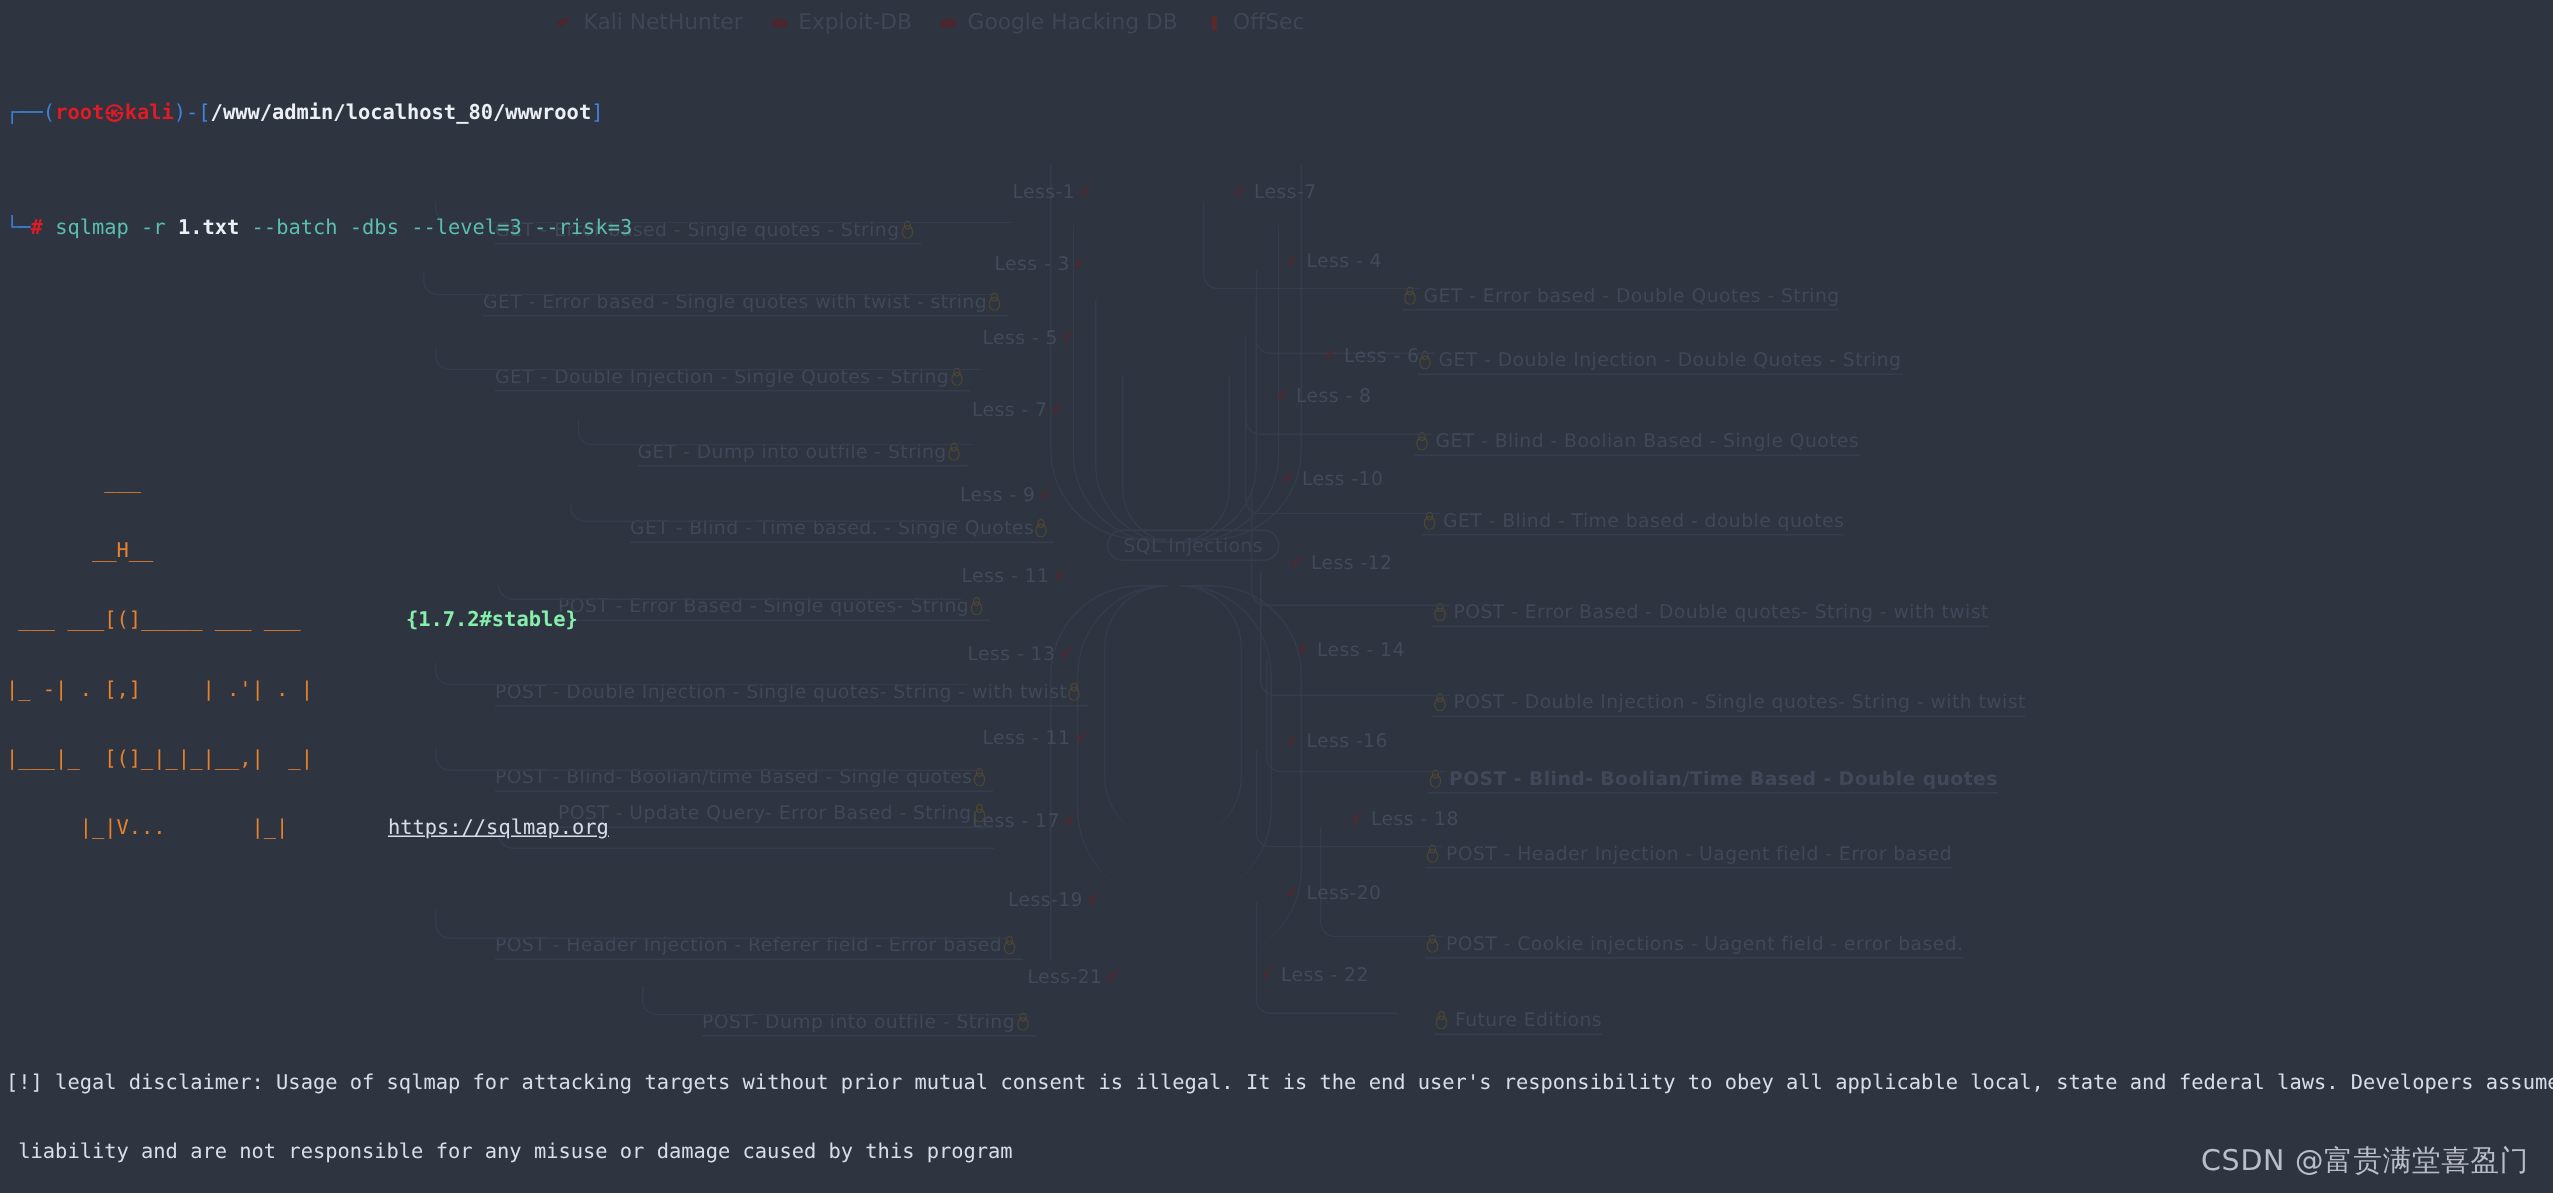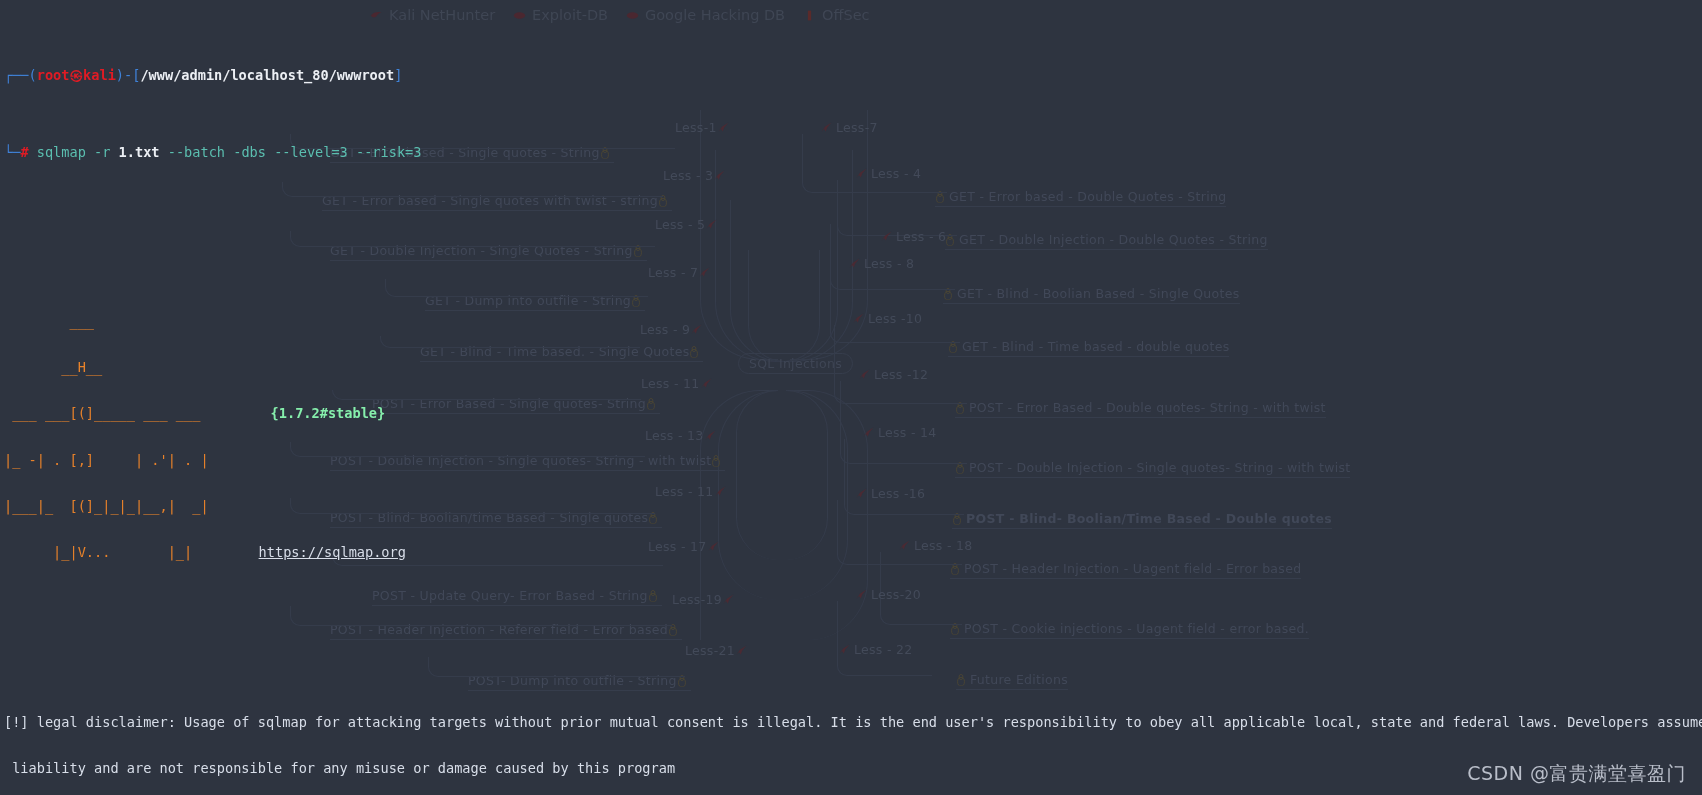--- a/index.html
+++ b/index.html
@@ -217,21 +217,21 @@
           <path d="M14 1 L9 7 L7 12 L5 9 L2 12 L6 6 Z" fill="#4a2a33"></path>
         </svg></div>
       <div class="wm-node wm-desc" style="left: 330px; top: 510px;"><span>POST - Blind- Boolian/time Based - Single quotes</span><svg class="wm-tux" viewBox="0 0 10 14">
           <ellipse cx="5" cy="9" rx="4" ry="5" fill="none" stroke="#4c4632" stroke-width="1"></ellipse>
           <ellipse cx="5" cy="3.5" rx="2.3" ry="3" fill="none" stroke="#4c4632" stroke-width="1"></ellipse>
         </svg></div>
       <div class="wm-branch" style="left: 290px; top: 498px; width: 365px; height: 16px;"></div>
       <div class="wm-node wm-less" style="left: 648px; top: 539px;"><span>Less - 17</span><svg class="wm-pen" viewBox="0 0 16 14">
           <path d="M14 1 L9 7 L7 12 L5 9 L2 12 L6 6 Z" fill="#4a2a33"></path>
         </svg></div>
-      <div class="wm-node wm-desc" style="left: 372px; top: 588px; text-align: center;"><span>POST - Update Query- Error Based - String</span><svg class="wm-tux" viewBox="0 0 10 14">
+      <div class="wm-node wm-desc" style="left: 372px; top: 534px; text-align: center;"><span>POST - Update Query- Error Based - String</span><svg class="wm-tux" viewBox="0 0 10 14">
           <ellipse cx="5" cy="9" rx="4" ry="5" fill="none" stroke="#4c4632" stroke-width="1"></ellipse>
           <ellipse cx="5" cy="3.5" rx="2.3" ry="3" fill="none" stroke="#4c4632" stroke-width="1"></ellipse>
         </svg></div>
       <div class="wm-branch" style="left: 332px; top: 553px; width: 331px; height: 13px;"></div>
       <div class="wm-node wm-less" style="left: 672px; top: 592px;"><span>Less-19</span><svg class="wm-pen" viewBox="0 0 16 14">
           <path d="M14 1 L9 7 L7 12 L5 9 L2 12 L6 6 Z" fill="#4a2a33"></path>
         </svg></div>
       <div class="wm-node wm-desc" style="left: 330px; top: 622px;"><span>POST - Header Injection - Referer field - Error based</span><svg class="wm-tux" viewBox="0 0 10 14">
           <ellipse cx="5" cy="9" rx="4" ry="5" fill="none" stroke="#4c4632" stroke-width="1"></ellipse>
           <ellipse cx="5" cy="3.5" rx="2.3" ry="3" fill="none" stroke="#4c4632" stroke-width="1"></ellipse>

